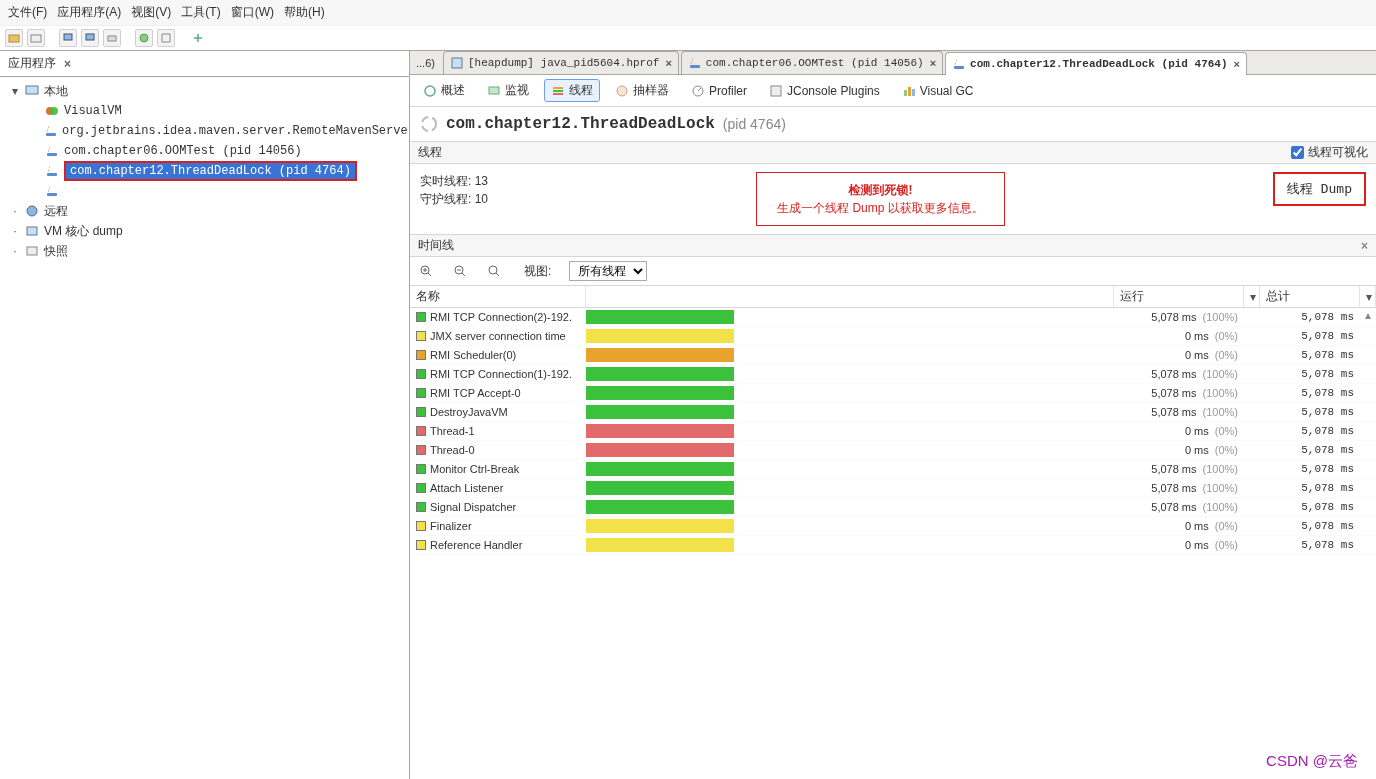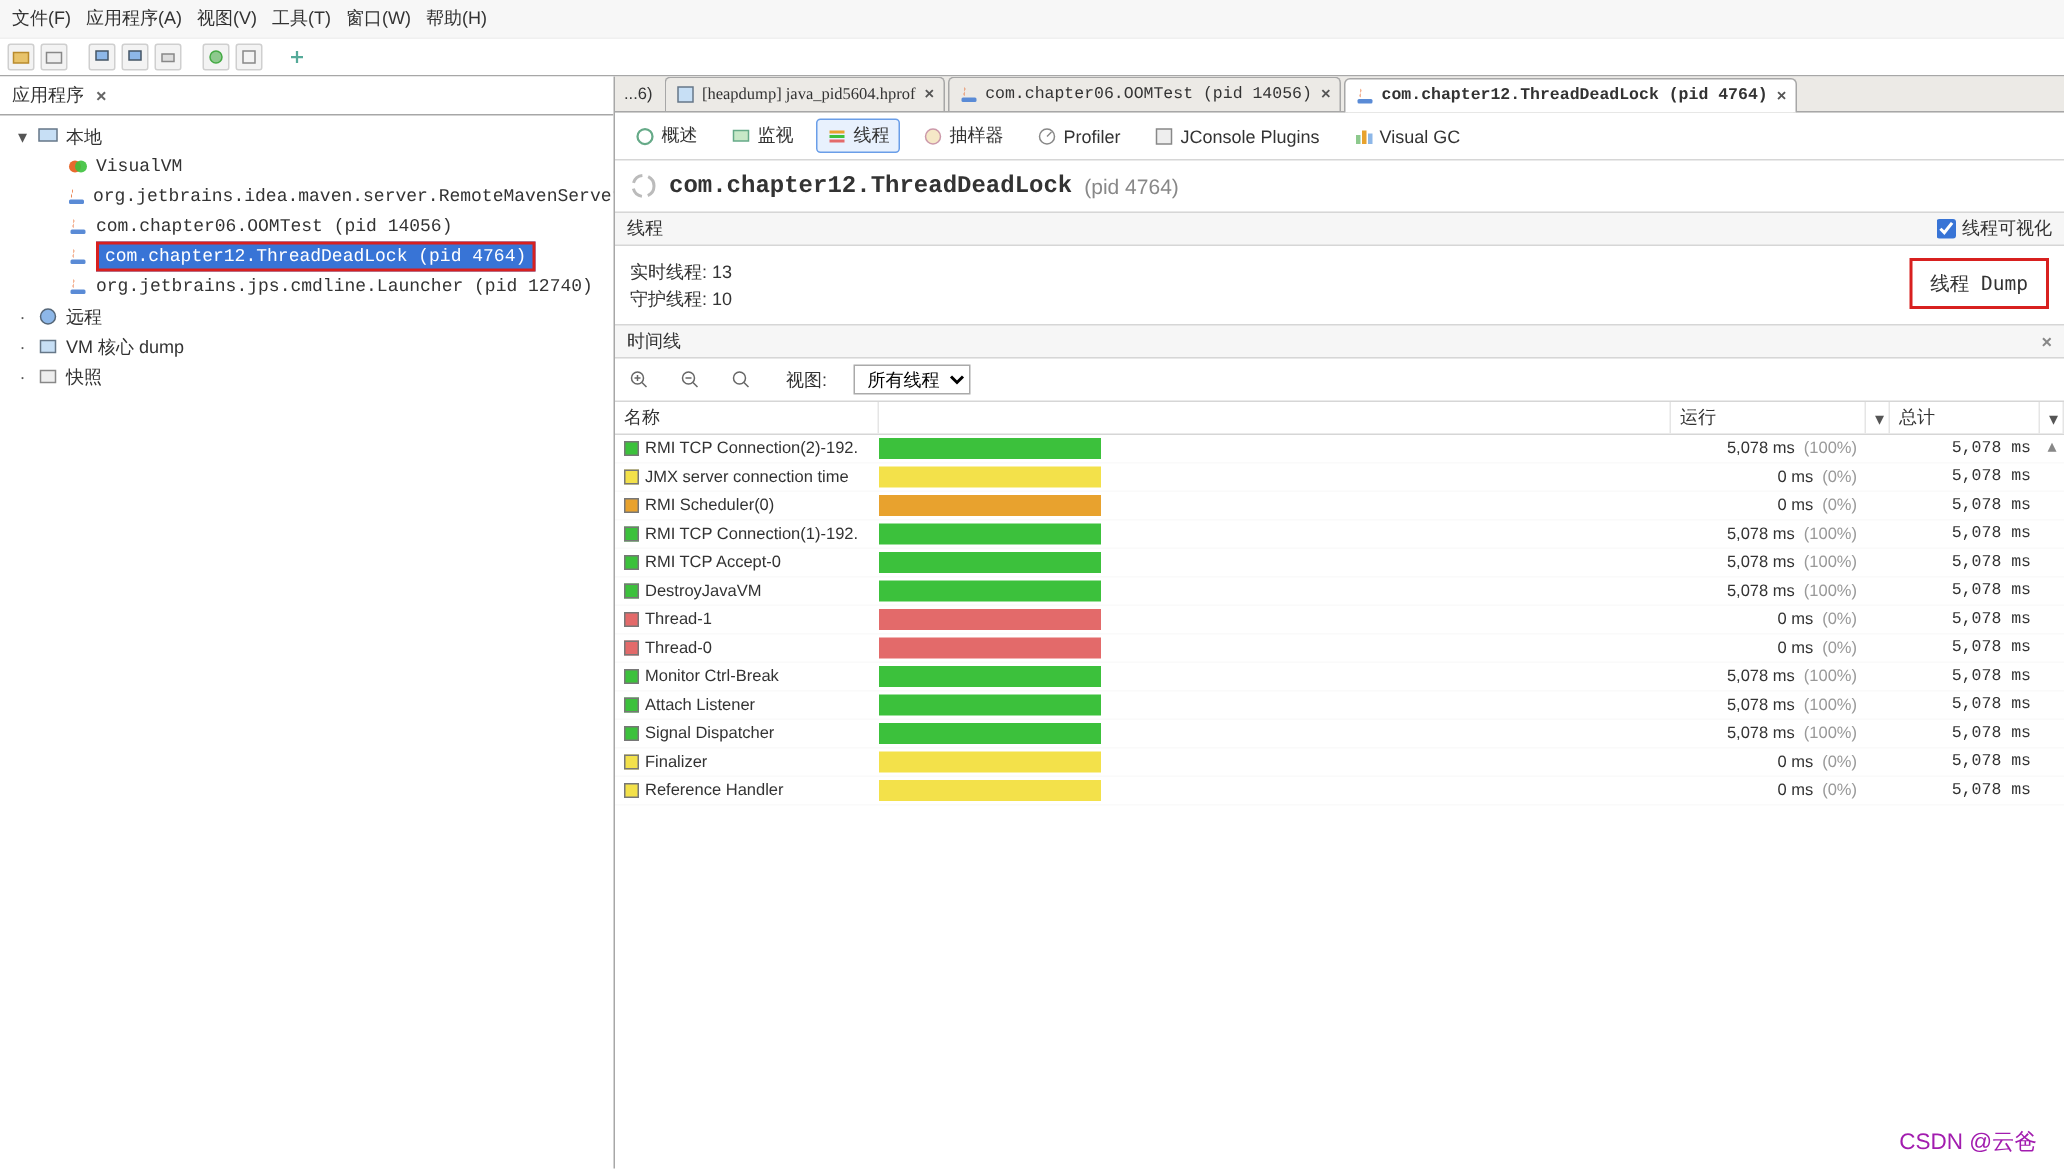--- a/index.html
+++ b/index.html
@@ -187,21 +187,20 @@
           </span>
           <span class="label" style="font-family:'Courier New',monospace">com.chapter12.ThreadDeadLock (pid 4764)</span>
         </div>
       <div class="tree-row lvl2">
           <span class="tree-ic">
             <svg width="14" height="14">
               <path d="M4 2c2 2-2 4 0 6" fill="#e86a2e"></path>
               <rect x="2" y="9" width="10" height="3" rx="1" fill="#5a8bd6"></rect>
             </svg>
           </span>
-          <span class="label" style="font-family:'Courier New',monospace">org.jetbrains.jps.cmdline.Launcher (pid 12740)</span>
         </div>
       <div class="tree-row">
           <span class="caret">·</span>
           <span class="tree-ic">
             <svg width="14" height="14">
               <circle cx="7" cy="7" r="5" fill="#8db7e8" stroke="#567"></circle>
             </svg>
           </span>
           <span class="label">远程</span>
         </div>
@@ -228,21 +227,21 @@
 
   <div class="right-pane">
     <div class="tabs-row">
       <div class="tab ovf">
           <span>...6)</span>
         </div>
       <div class="tab">
           <span class="ic"><svg width="14" height="14">
               <rect x="2" y="2" width="10" height="10" fill="#c7dff5" stroke="#678"></rect>
             </svg></span>
-          <span style="font-family:Liberation Serif, serif">[heapdump] java_pid5604.hprof</span>
+          <span style="font-family:Liberation Mono, monospace">[heapdump] java_pid5604.hprof</span>
           <span class="x">×</span>
         </div>
       <div class="tab">
           <span class="ic"><svg width="14" height="14">
               <path d="M4 2c2 2-2 4 0 6" fill="#e86a2e"></path>
               <rect x="2" y="9" width="10" height="3" rx="1" fill="#5a8bd6"></rect>
             </svg></span>
           <span style="font-family:'Courier New',monospace">com.chapter06.OOMTest (pid 14056)</span>
           <span class="x">×</span>
         </div>
@@ -319,20 +318,24 @@
       <label class="chk">
           <input type="checkbox" checked="" style="">
           <span>线程可视化</span>
         </label>
     </div>
 
     <div class="info-row">
       <div class="counts">
         <div><span>实时线程:</span> <span>13</span></div>
         <div><span>守护线程:</span> <span>10</span></div>
+      </div>
+      <div class="warn-box">
+        <div style="font-weight:bold">检测到死锁!</div>
+        <div>生成一个线程 Dump 以获取更多信息。</div>
       </div>
       <button class="dump-btn">线程 Dump</button>
     </div>
 
     <div class="section-head">
       <span>时间线</span>
       <span class="x">×</span>
     </div>
 
     <div class="controls">

